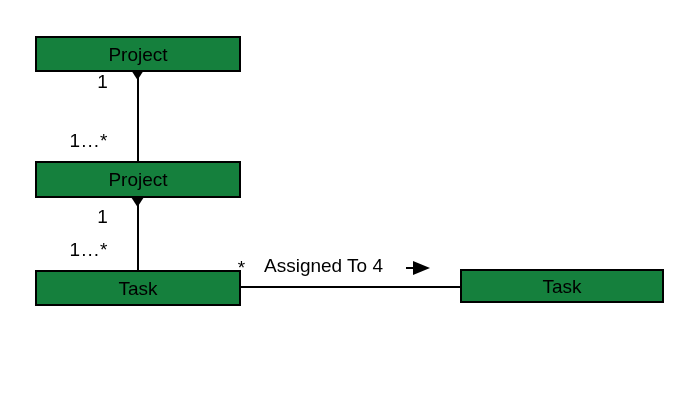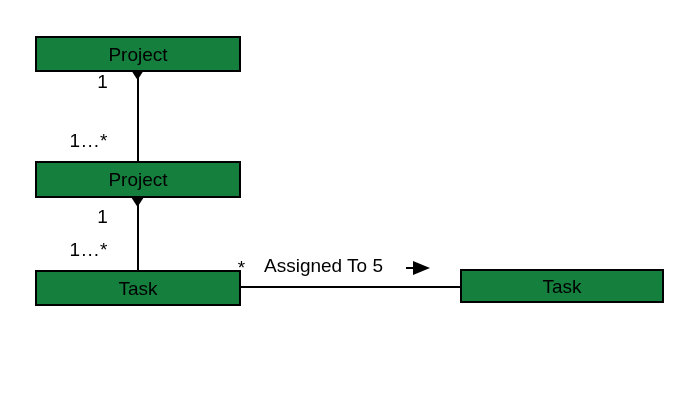--- a/index.html
+++ b/index.html
@@ -97,15 +97,15 @@
   <div class="cls-box" style="left:460px; top:269px; width:204px; height:34px;">
     <span class="cls-label">Task</span>
   </div>
 
   <div class="mult-label" style="left:93px; top:72px; width:20px;">1</div>
   <div class="mult-label" style="left:66px; top:131px; width:46px;">1...*</div>
   <div class="mult-label" style="left:93px; top:207px; width:20px;">1</div>
   <div class="mult-label" style="left:66px; top:240px; width:46px;">1...*</div>
   <div class="mult-label" style="left:234px; top:258px; width:16px;">*</div>
 
-  <div class="assoc-label" style="left:264px; top:256px; width:114px;">Assigned To 5</div>
+  <div class="assoc-label" style="left:264px; top:256px; width:114px;">Assigned To 4</div>
 
 </div>
 
 </body></html>

